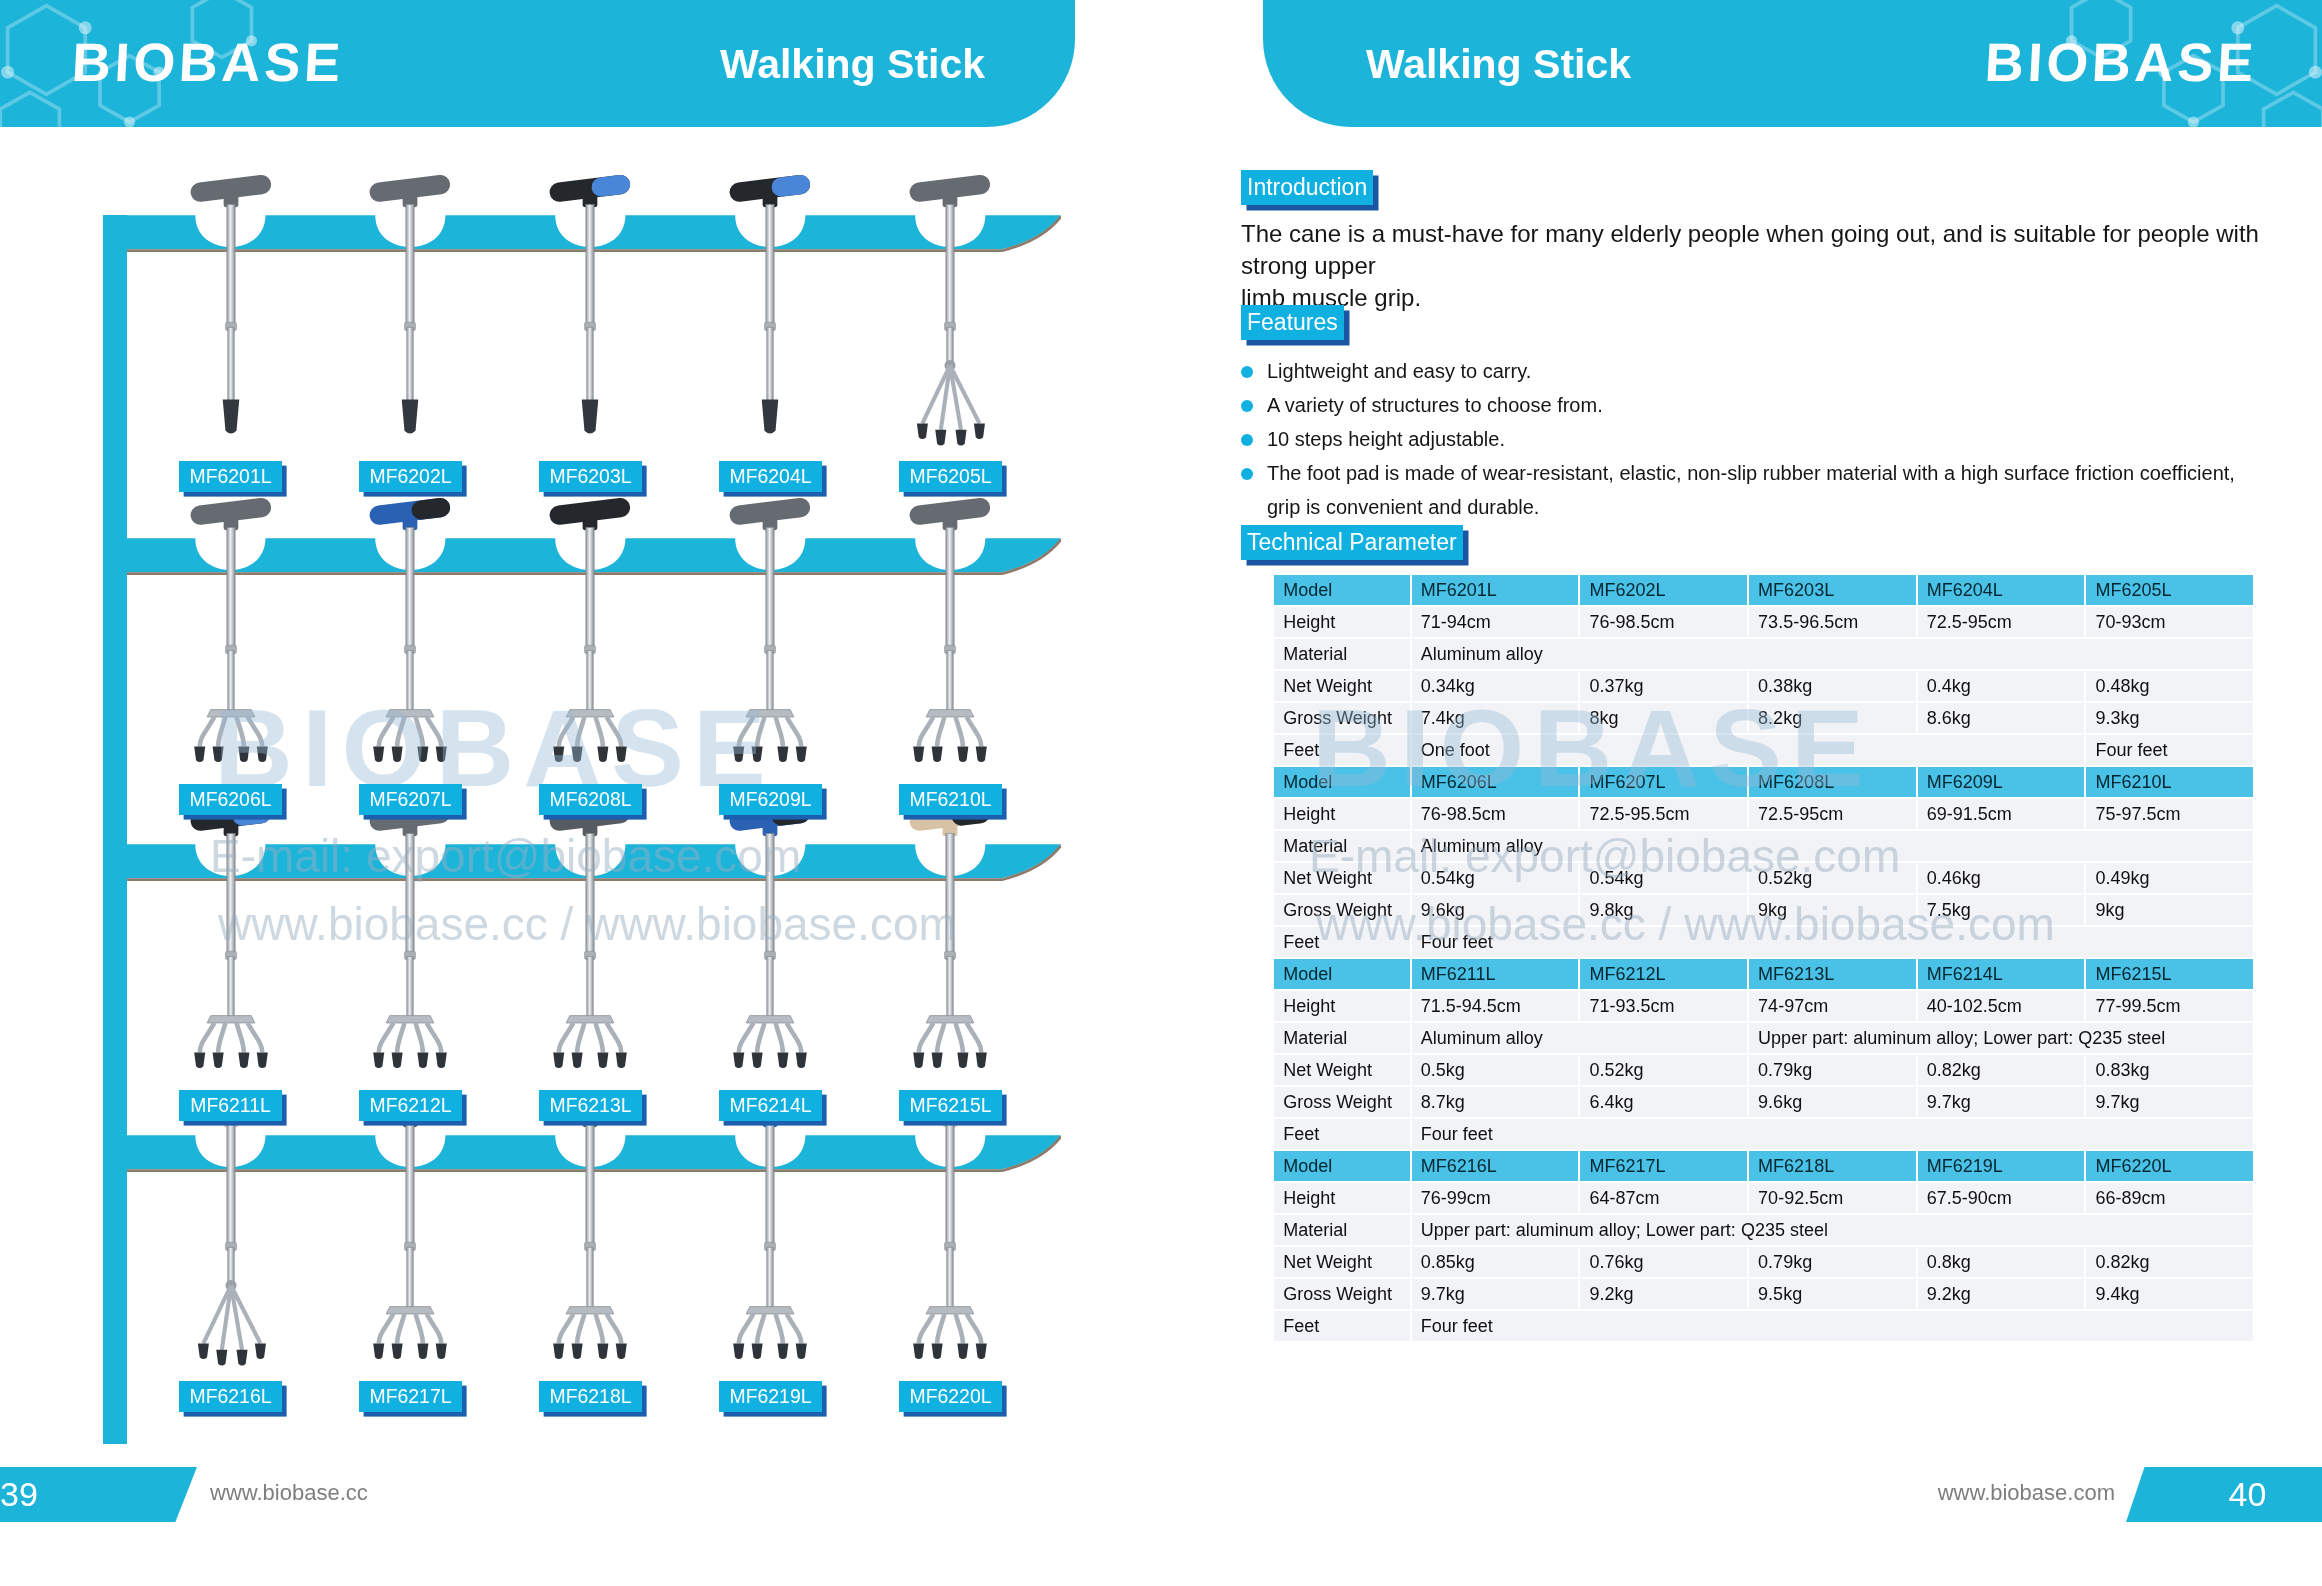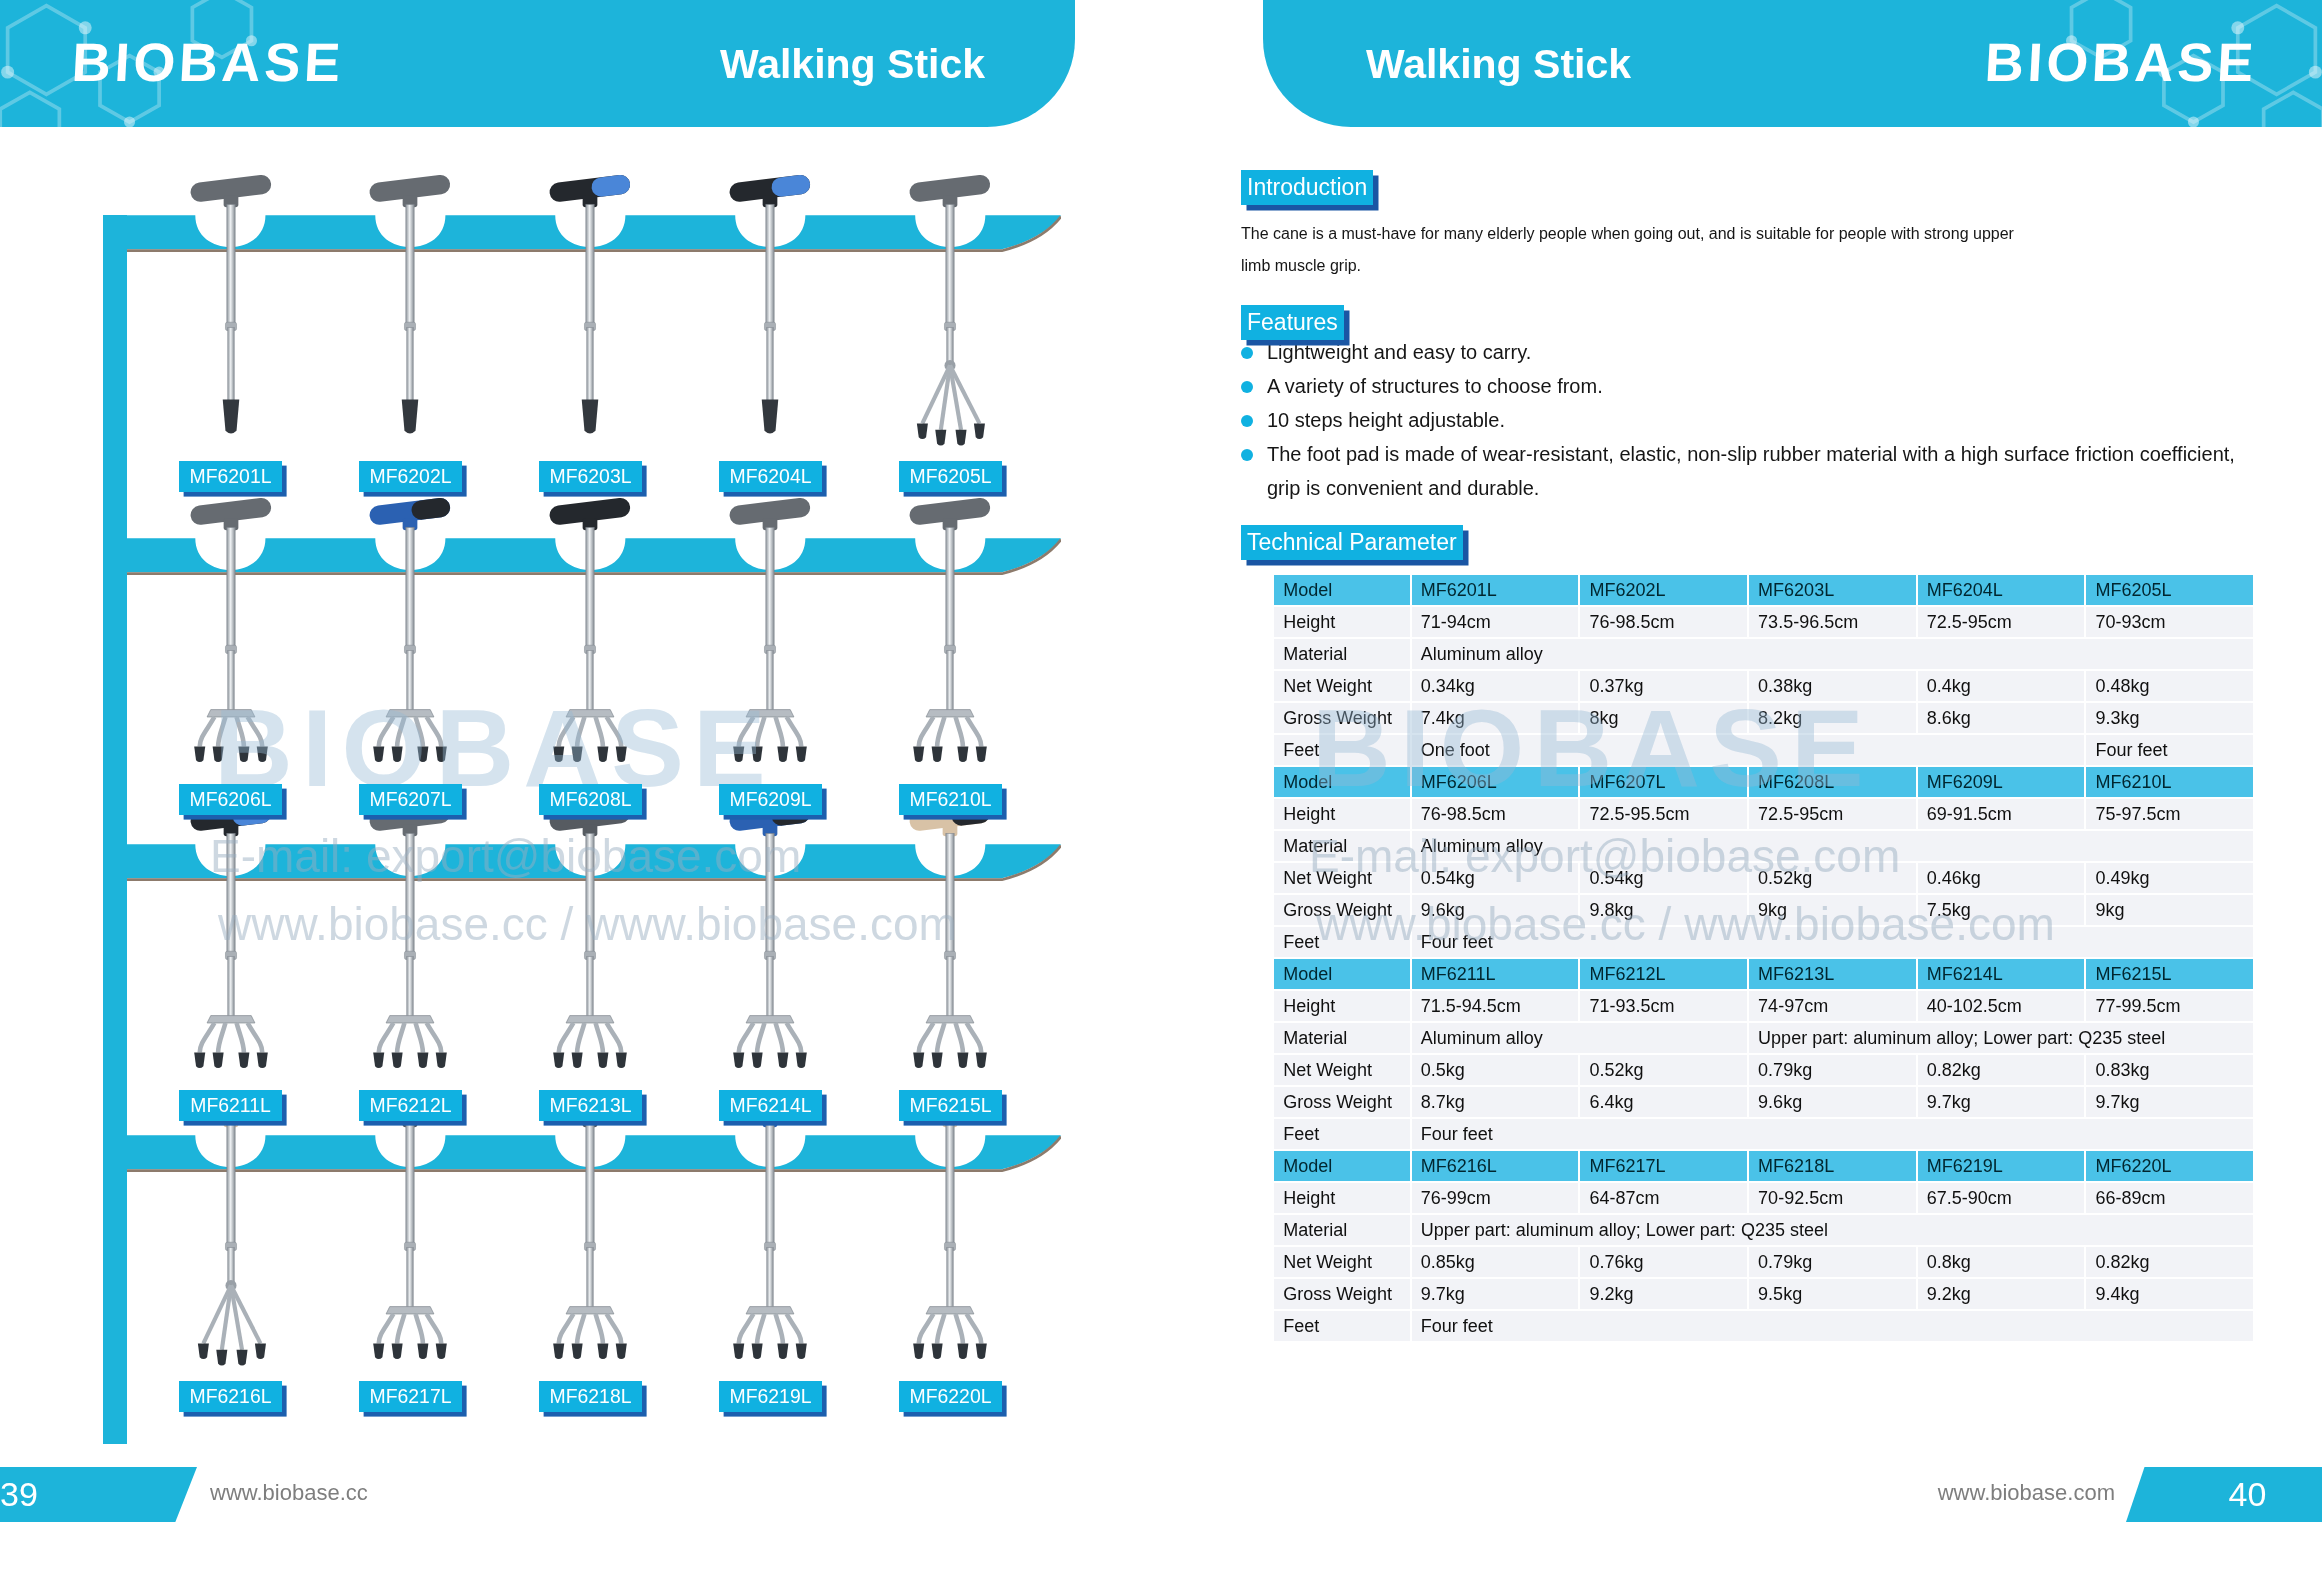--- a/index.html
+++ b/index.html
@@ -31,23 +31,23 @@
 
   
   .wm-brand{position:absolute;top:685px;font-size:109px;font-weight:800;letter-spacing:9.2px;
     color:rgba(149,184,213,.40);z-index:5;white-space:nowrap;pointer-events:none}
   .wm-line{position:absolute;font-size:46px;color:rgba(152,173,193,.48);z-index:5;
     white-space:nowrap;pointer-events:none}
 
   
   .sec-box{position:absolute;background:#10b1e1;color:#fff;font-size:23px;height:35px;
     line-height:35px;padding:0 6px;box-shadow:5.5px 5.5px 0 #1a56a4;z-index:3;white-space:nowrap}
-  .intro-text{position:absolute;left:1241px;top:218px;font-size:16px;color:#161616;
+  .intro-text{position:absolute;left:1241px;top:218px;font-size:24px;color:#161616;
     line-height:32px;z-index:2;width:1034px}
-  .features-list{position:absolute;left:1241px;top:335px;z-index:2;width:1052px}
+  .features-list{position:absolute;left:1241px;top:354px;z-index:2;width:1052px}
   .feat{position:relative;padding-left:26px;font-size:20px;line-height:34px;color:#161616}
   .feat .dot{position:absolute;left:0;top:12px;width:12px;height:12px;border-radius:50%;background:#10b1e1}
 
   
   #param-table{position:absolute;left:1272px;top:573px;border-collapse:separate;
     border-spacing:2.8px;table-layout:fixed;width:983px;z-index:1}
   #param-table td{height:30px;background:#f2f3f7;font-size:18px;color:#101010;
     padding:0 3.7px 0 9.2px;vertical-align:middle;overflow:hidden;white-space:nowrap}
   #param-table td.mh{background:#4ac2e8;color:#01262f;font-weight:400}
   #param-table td .l{line-height:33px;height:33px}

